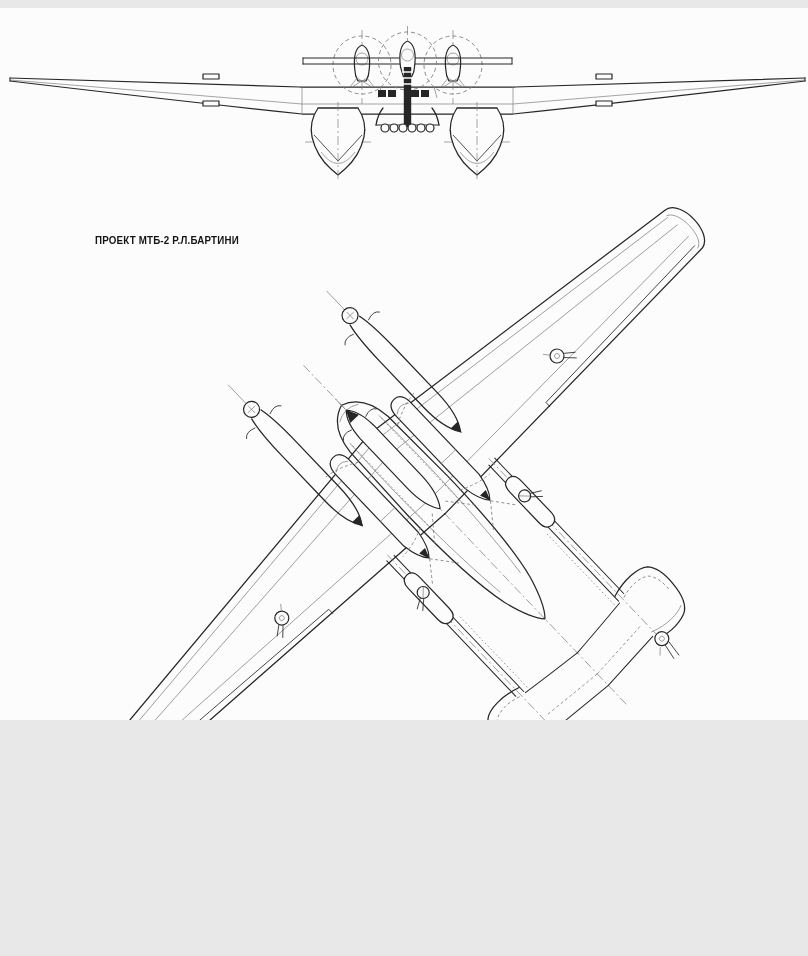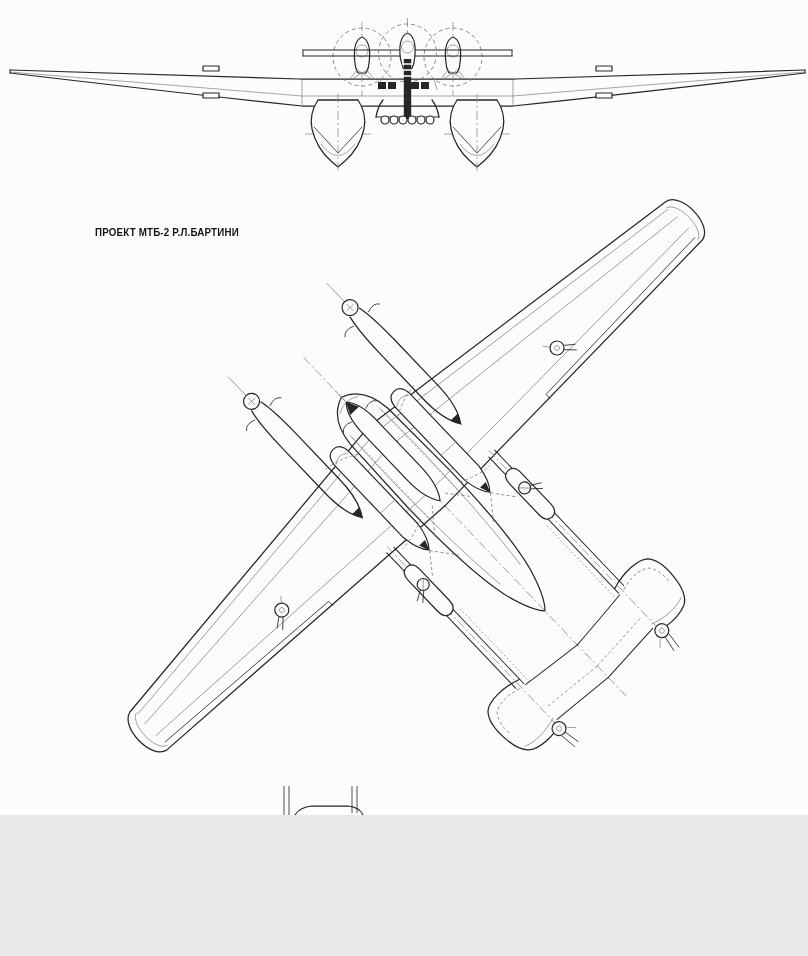--- a/index.html
+++ b/index.html
@@ -3,22 +3,22 @@
 <meta charset="utf-8">
 <style>
   :root{
     --background:#fcfcfc;
     --ink:#262626;
     --thin-ink:#7e7e7e;
   }
   html,body{margin:0;padding:0;}
   body{background:#e8e8e8;font-family:"Liberation Sans",sans-serif;}
   .sheet{
-    position:relative;width:808px;height:815px;background:var(--background);
-    overflow:hidden;margin:0 auto;
+    position:relative;width:808px;height:712px;background:var(--background);
+    overflow:hidden;margin:8px auto;
   }
   svg{position:absolute;left:0;top:0;}
   
   .o  {fill:none;stroke:var(--ink);stroke-width:1.25;stroke-linecap:round;stroke-linejoin:round}
   .o1 {fill:none;stroke:var(--ink);stroke-width:1;stroke-linecap:round;stroke-linejoin:round}
   .ofb{fill:var(--background);stroke:var(--ink);stroke-width:1.2;stroke-linejoin:round}
   .t  {fill:none;stroke:var(--thin-ink);stroke-width:.7}
   .ti {fill:none;stroke:var(--ink);stroke-width:.8}
   .d  {fill:none;stroke:var(--thin-ink);stroke-width:.8;stroke-dasharray:3 2.5}
   .dot{fill:none;stroke:var(--thin-ink);stroke-width:.8;stroke-dasharray:1.5 2.5}

